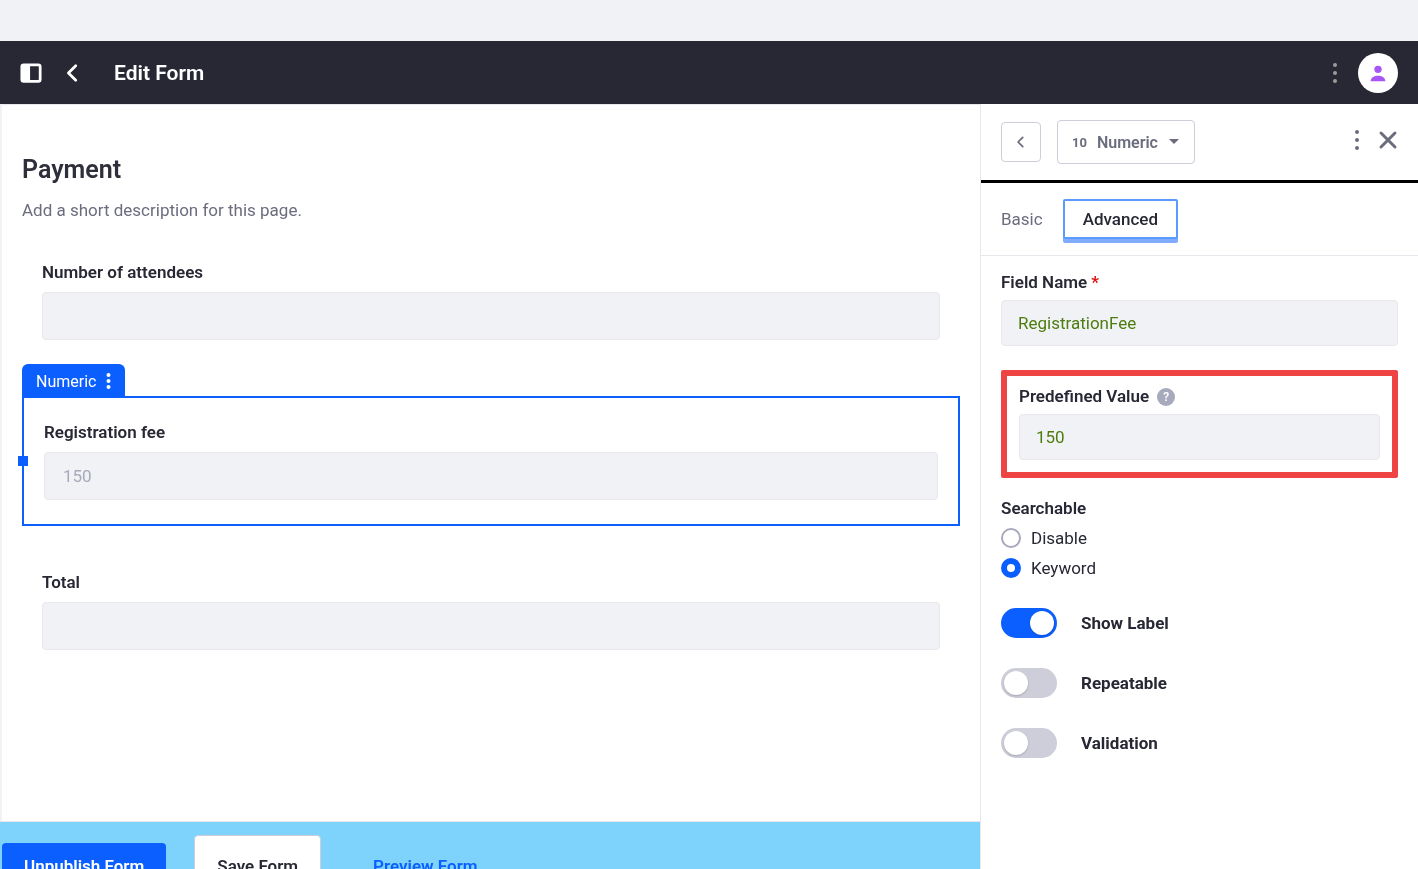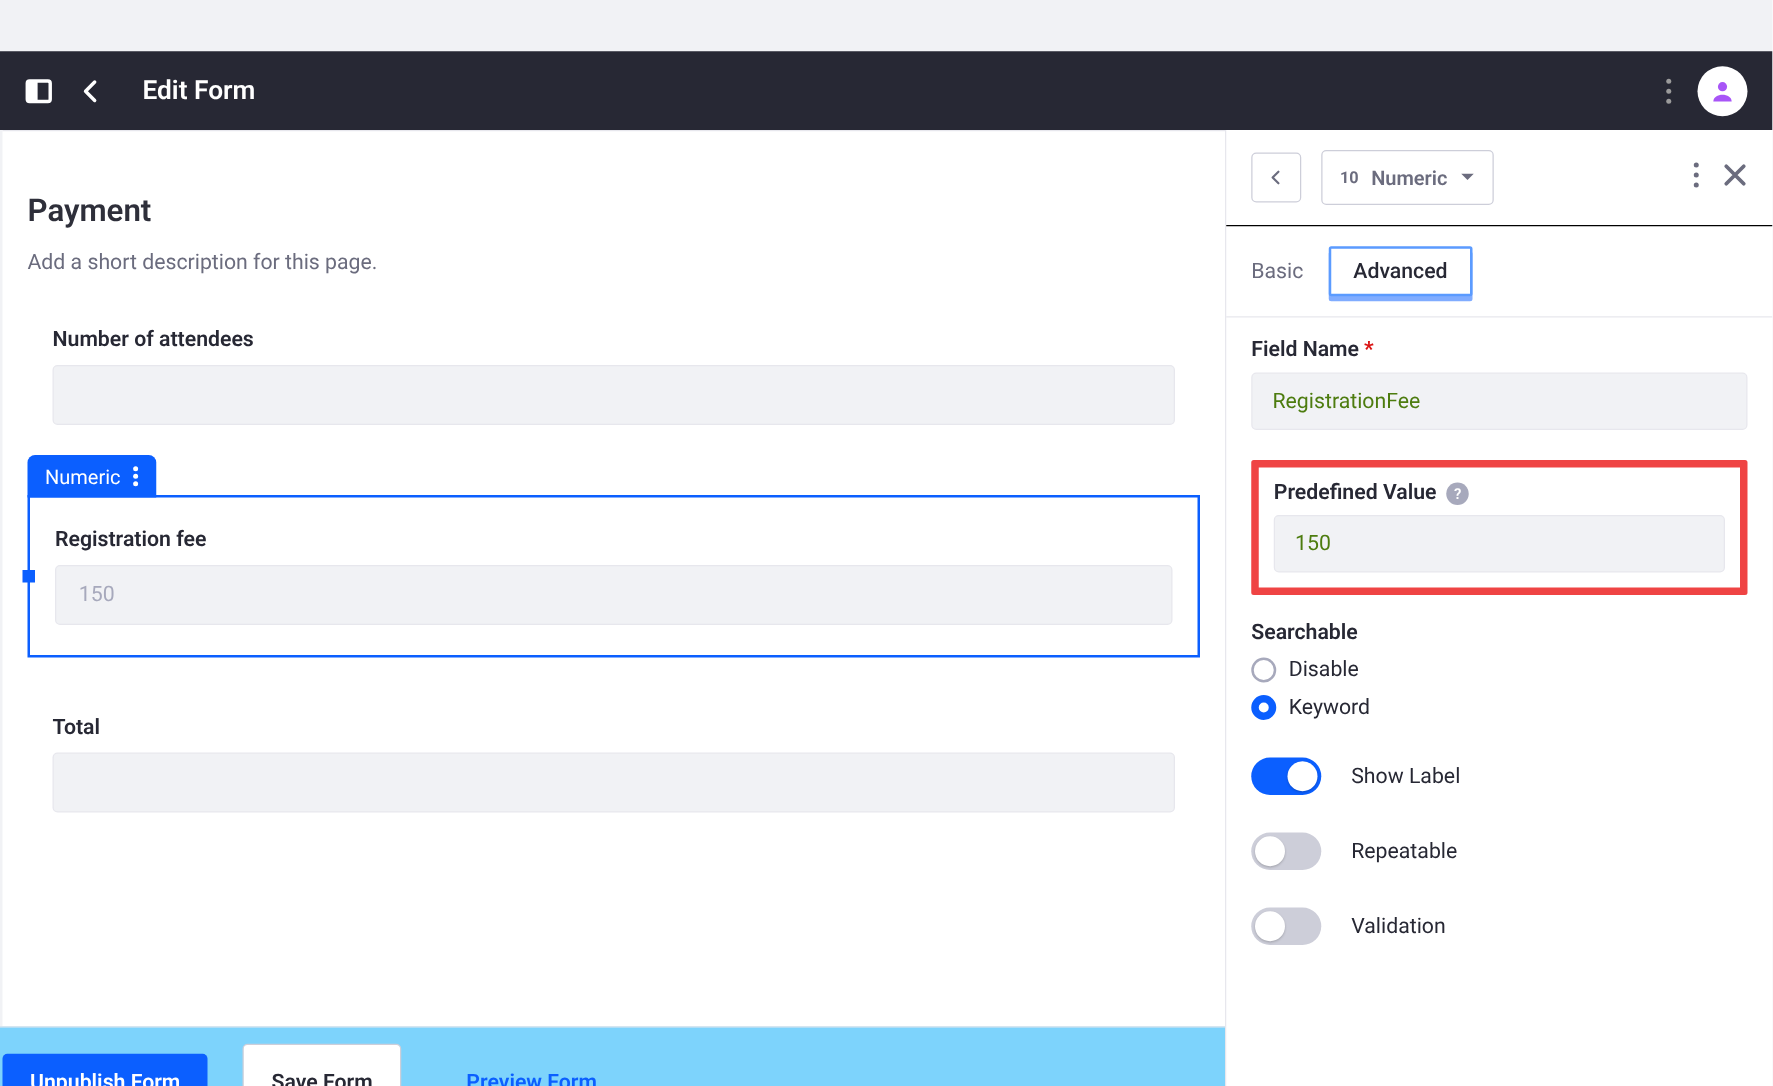--- a/index.html
+++ b/index.html
@@ -133,21 +133,21 @@
     .sidepanel {
       width:438px;
       background:#fff;
       border-left:1px solid #e7e7ed;
       display:flex;flex-direction:column;
     }
     .sp-header {
       display:flex;align-items:center;
       gap:16px;
       padding:16px 20px;
-      border-bottom:1px solid #000000;
+      border-bottom:3px solid #000000;
     }
     .sp-back {
       width:40px;height:40px;border:1px solid #cdced9;border-radius:4px;
       display:flex;align-items:center;justify-content:center;background:#fff;cursor:pointer;
     }
     .sp-type {
       height:44px;border:1px solid #cdced9;border-radius:4px;background:#fff;
       display:flex;align-items:center;padding:0 14px;gap:10px;cursor:pointer;
       color:#6b6c7e; font-size:16px; font-weight:600;
     }
@@ -197,21 +197,21 @@
     .toggle-row {display:flex;align-items:center;gap:24px;margin-top:30px;}
     .toggle {
       width:56px;height:30px;border-radius:30px;background:#cdced9;position:relative;cursor:pointer;
     }
     .toggle .knob {
       width:24px;height:24px;border-radius:50%;background:#fff;position:absolute;top:3px;left:3px;transition:left .15s;
       box-shadow:0 1px 2px rgba(0,0,0,.2);
     }
     .toggle.on { background:#0b5fff;}
     .toggle.on .knob { left:29px;}
-    .toggle-label {font-size:17px;font-weight:400;color:#272834;}
+    .toggle-label {font-size:17px;font-weight:700;color:#272834;}
 
     svg { flex-shrink:0; }
   </style>
 </head>
 <body>
 
 <div class="topbar">
   <span class="panel-toggle-icon">
     <svg width="22" height="22" viewBox="0 0 24 24">
         <rect x="2" y="3" width="20" height="18" rx="2" fill="none" stroke="#fff" stroke-width="3"></rect>

